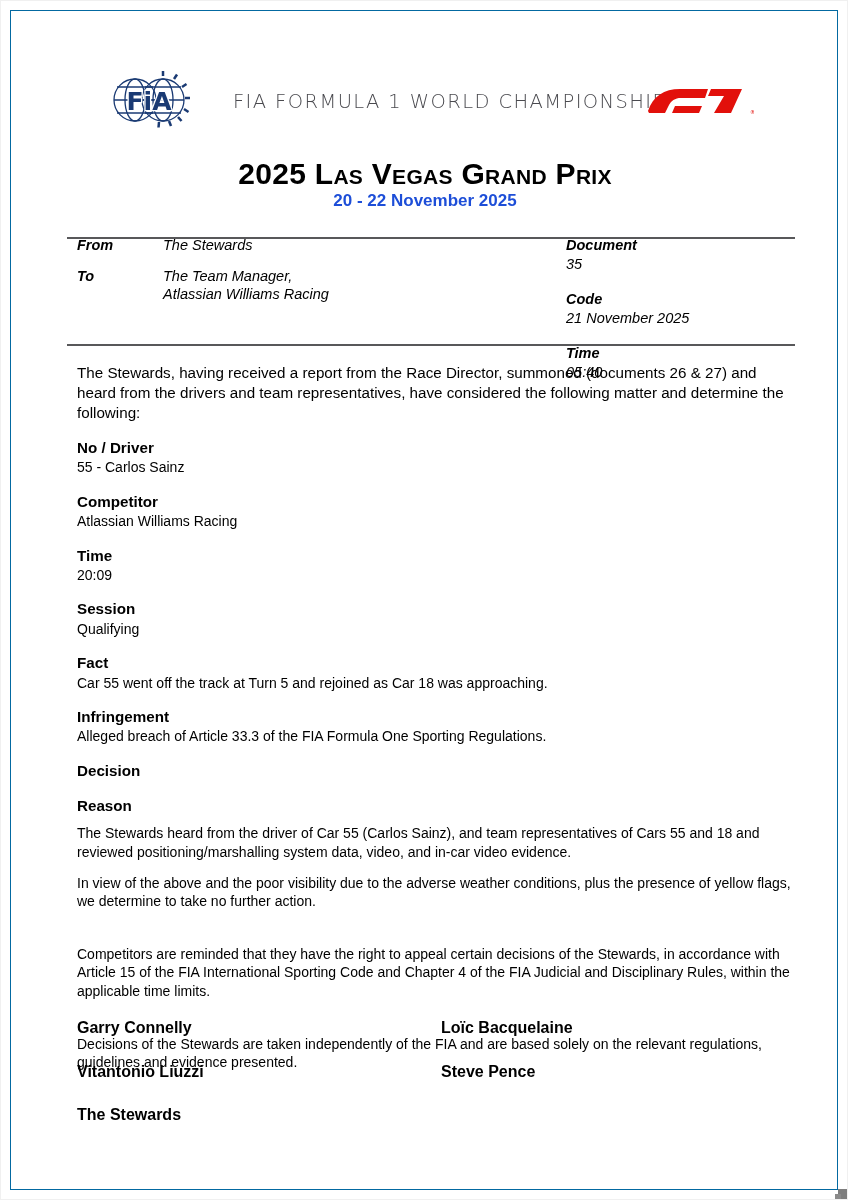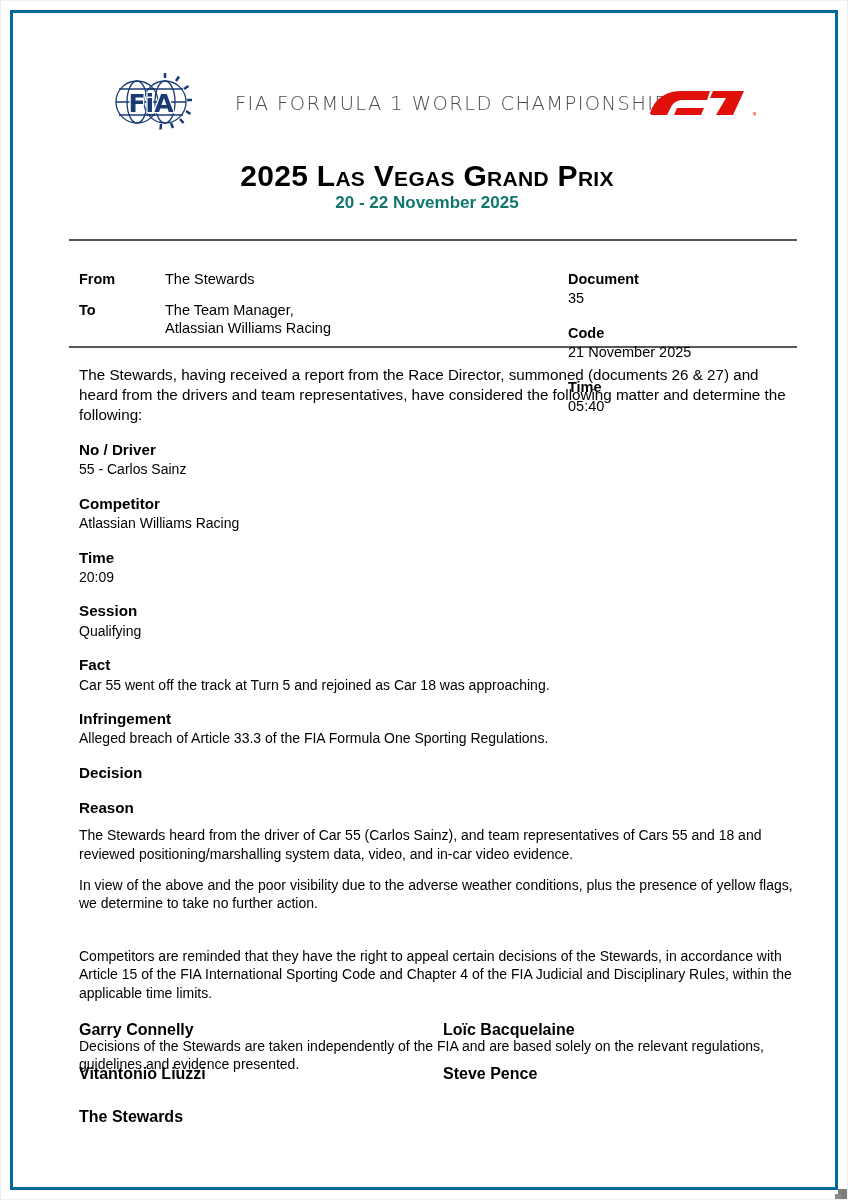--- a/index.html
+++ b/index.html
@@ -20,21 +20,21 @@
     border: 1px solid #f0f0f0;
     overflow: hidden;
   }
   .sheet {
     position: absolute;
     left: 9px;
     top: 9px;
     width: 828px;
     height: 1180px;
     background: #ffffff;
-    border: 3px solid #0369a1;
+    border: 1px solid #0369a1;
     box-sizing: border-box;
   }
 
   
   .logo-row {
     position: absolute;
     left: 0;
     top: 60px;
     width: 828px;
     height: 64px;
@@ -81,41 +81,42 @@
     color: #000;
   }
   .event-dates {
     position: absolute;
     left: 0;
     top: 180px;
     width: 828px;
     text-align: center;
     font-size: 17px;
     font-weight: bold;
-    color: #0f766e;
+    color: #1d4ed8;
   }
 
   
   .rule {
     position: absolute;
     left: 56px;
     width: 728px;
     height: 2px;
     background: #58585a;
   }
   .rule-top { top: 226px; }
   .rule-bottom { top: 333px; }
 
   
   .meta {
     position: absolute;
     left: 0;
-    top: 257px;
+    top: 225px;
     width: 828px;
     height: 84px;
+    font-style: italic;
   }
   .meta-left { position: absolute; left: 66px; top: 0; width: 420px; }
   .meta-right { position: absolute; left: 555px; top: 0; width: 250px; }
   .meta-row { display: flex; margin-bottom: 12px; }
   .meta-key {
     font-weight: bold;
     font-size: 14.5px;
     line-height: 1.28;
   }
   .meta-left .meta-key { width: 86px; flex: none; }

